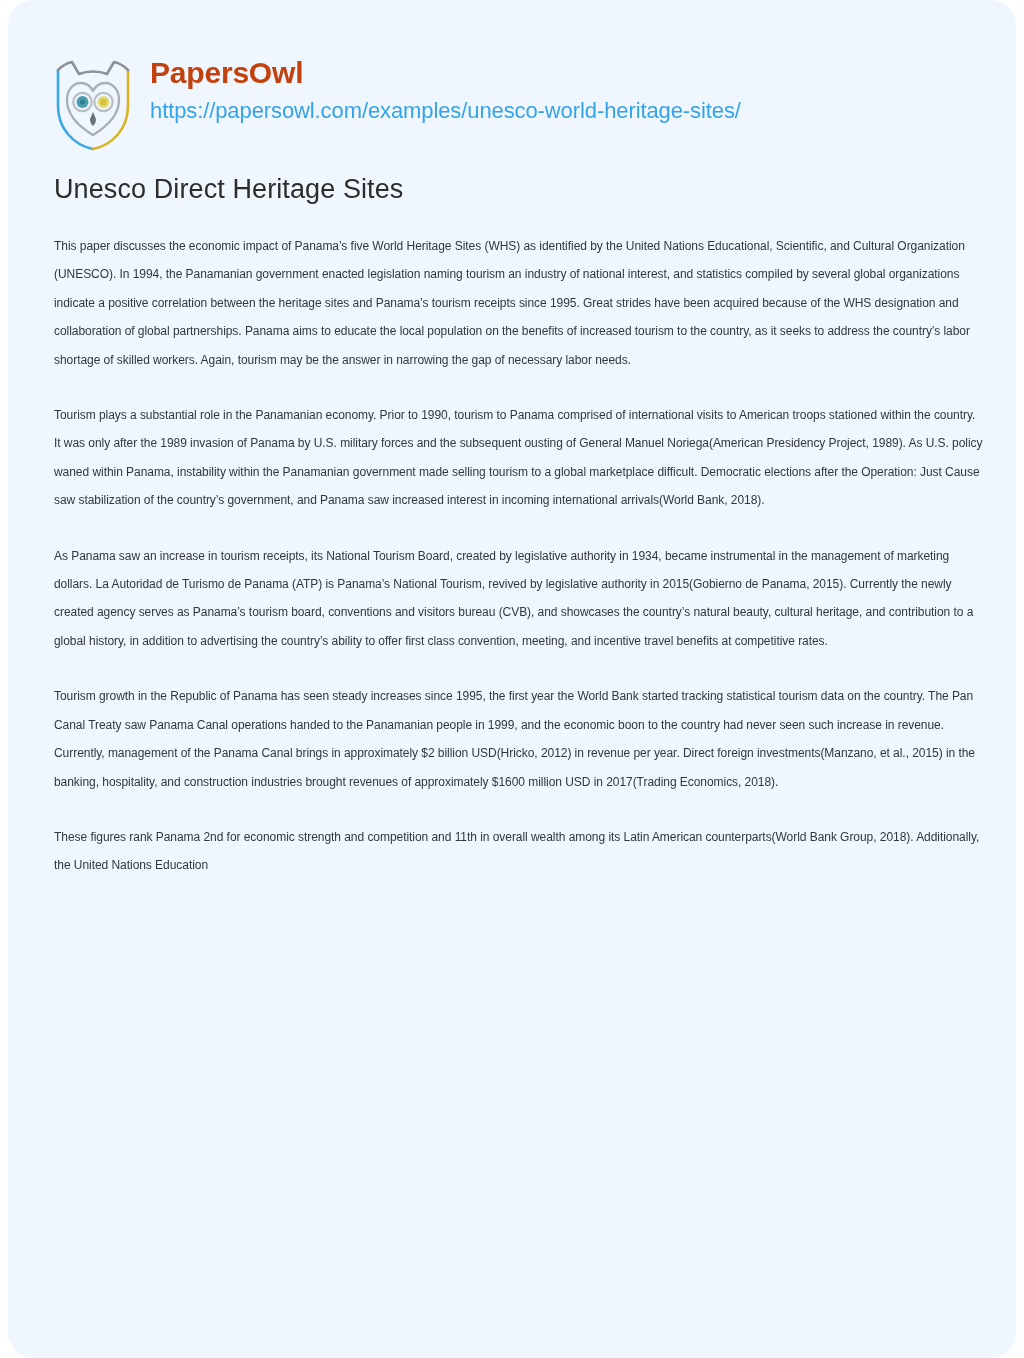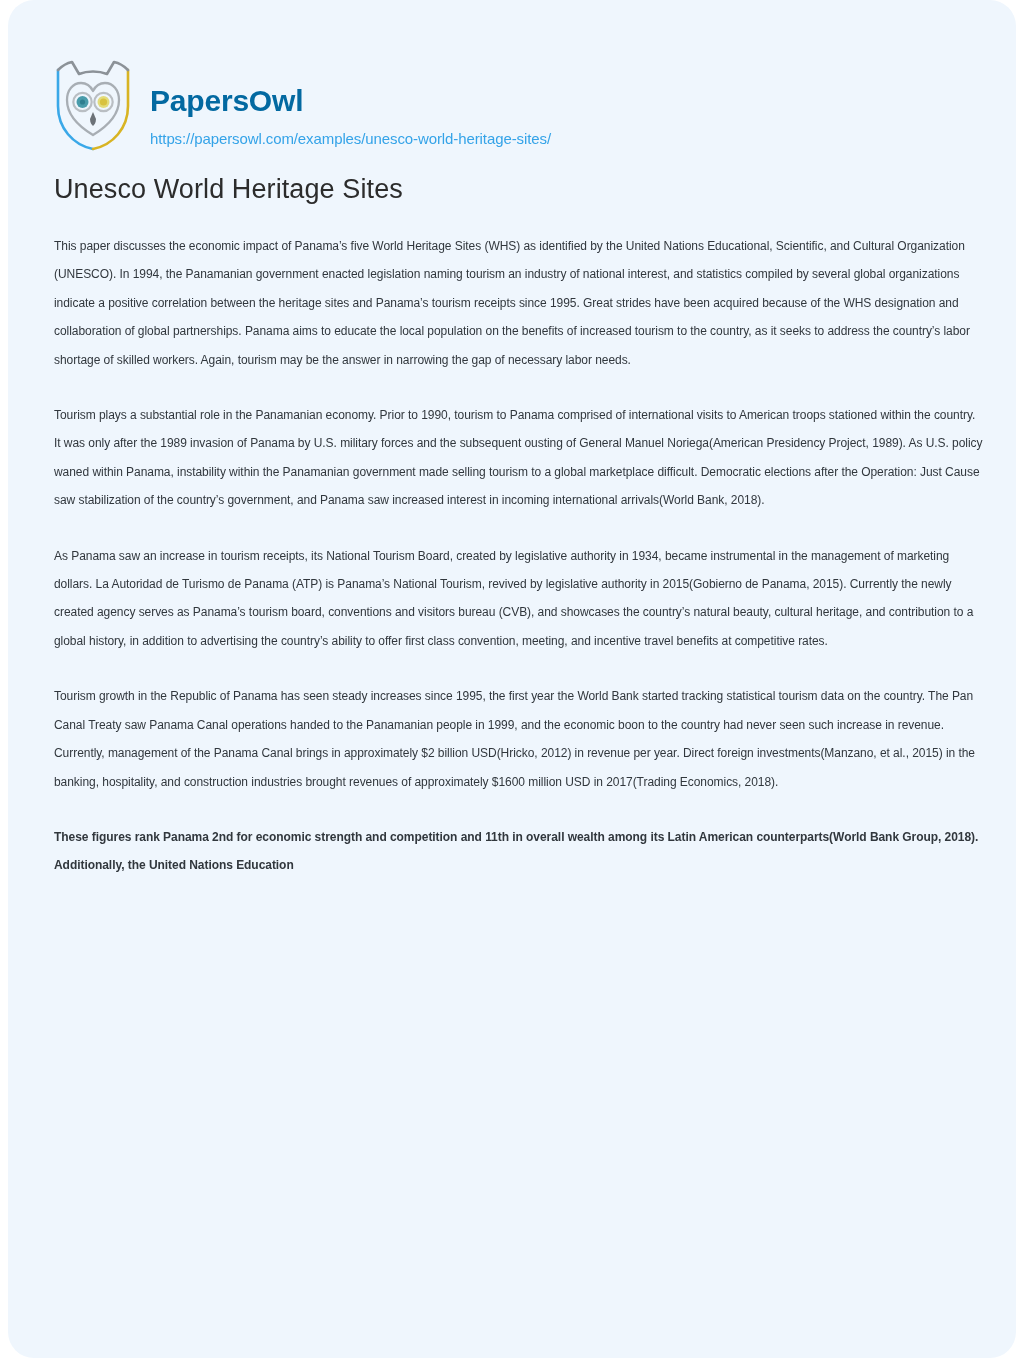--- a/index.html
+++ b/index.html
@@ -45,28 +45,27 @@
     flex: 0 0 auto;
     margin-right: 18px;
     margin-top: 2px;
   }
 
   #brand-block { padding-top: 6px; }
 
   #brand-name {
     font-size: 30px;
     font-weight: bold;
-    color: #0369a1;
+    color: #c2410c;
     letter-spacing: -0.2px;
     line-height: 34px;
-    margin-top: 28px;
   }
 
   #site-url {
-    font-size: 15px;
+    font-size: 22px;
     color: #34a3e8;
     line-height: 26px;
     margin-top: 8px;
     letter-spacing: -0.1px;
     text-decoration: none;
     display: block;
   }
 
   
   #doc-title {
@@ -88,21 +87,21 @@
   }
 
   #article p {
     font-size: 12px;
     line-height: 28.4px;
     color: #31373d;
     margin: 0 0 27px 0;
     text-align: left;
     letter-spacing: -0.05px;
   }
-  #article p:last-child { margin-bottom: 0; font-weight: bold; }
+  #article p:last-child { margin-bottom: 0; }
 </style>
 </head>
 <body>
 
 <div id="page">
 
   <div id="sheet">
 
     <div id="header">
 
@@ -127,21 +126,21 @@
         </svg>
       </span>
 
       <div id="brand-block">
         <div id="brand-name">PapersOwl</div>
         <a id="site-url" href="#">https://papersowl.com/examples/unesco-world-heritage-sites/</a>
       </div>
 
     </div>
 
-    <h1 id="doc-title">Unesco World Heritage Sites</h1>
+    <h1 id="doc-title">Unesco Direct Heritage Sites</h1>
 
     <div id="article">
       <p>This paper discusses the economic impact of Panama’s five World Heritage Sites (WHS) as identified by the United Nations Educational, Scientific, and Cultural Organization (UNESCO). In 1994, the Panamanian government enacted legislation naming tourism an industry of national interest, and statistics compiled by several global organizations indicate a positive correlation between the heritage sites and Panama’s tourism receipts since 1995. Great strides have been acquired because of the WHS designation and collaboration of global partnerships. Panama aims to educate the local population on the benefits of increased tourism to the country, as it seeks to address the country’s labor shortage of skilled workers. Again, tourism may be the answer in narrowing the gap of necessary labor needs.</p>
       <p>Tourism plays a substantial role in the Panamanian economy. Prior to 1990, tourism to Panama comprised of international visits to American troops stationed within the country. It was only after the 1989 invasion of Panama by U.S. military forces and the subsequent ousting of General Manuel Noriega(American Presidency Project, 1989). As U.S. policy waned within Panama, instability within the Panamanian government made selling tourism to a global marketplace difficult. Democratic elections after the Operation: Just Cause saw stabilization of the country’s government, and Panama saw increased interest in incoming international arrivals(World Bank, 2018).</p>
       <p>As Panama saw an increase in tourism receipts, its National Tourism Board, created by legislative authority in 1934, became instrumental in the management of marketing dollars. La Autoridad de Turismo de Panama (ATP) is Panama’s National Tourism, revived by legislative authority in 2015(Gobierno de Panama, 2015). Currently the newly created agency serves as Panama’s tourism board, conventions and visitors bureau (CVB), and showcases the country’s natural beauty, cultural heritage, and contribution to a global history, in addition to advertising the country’s ability to offer first class convention, meeting, and incentive travel benefits at competitive rates.</p>
       <p>Tourism growth in the Republic of Panama has seen steady increases since 1995, the first year the World Bank started tracking statistical tourism data on the country. The Pan Canal Treaty saw Panama Canal operations handed to the Panamanian people in 1999, and the economic boon to the country had never seen such increase in revenue. Currently, management of the Panama Canal brings in approximately $2 billion USD(Hricko, 2012) in revenue per year. Direct foreign investments(Manzano, et al., 2015) in the banking, hospitality, and construction industries brought revenues of approximately $1600 million USD in 2017(Trading Economics, 2018).</p>
       <p>These figures rank Panama 2nd for economic strength and competition and 11th in overall wealth among its Latin American counterparts(World Bank Group, 2018). Additionally, the United Nations Education</p>
     </div>
 
   </div>

